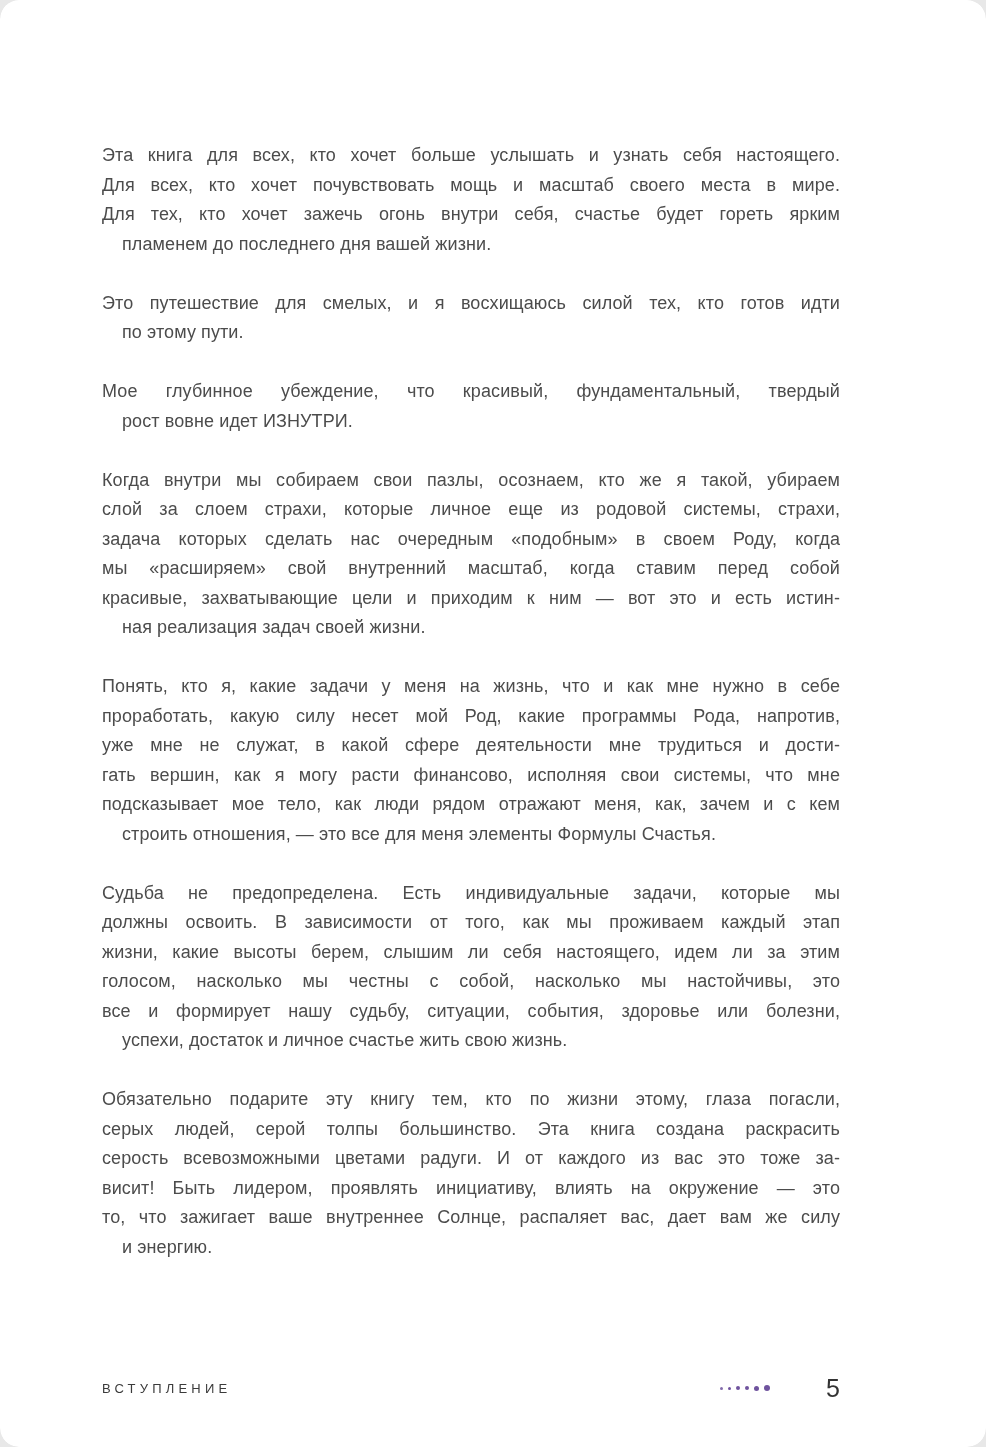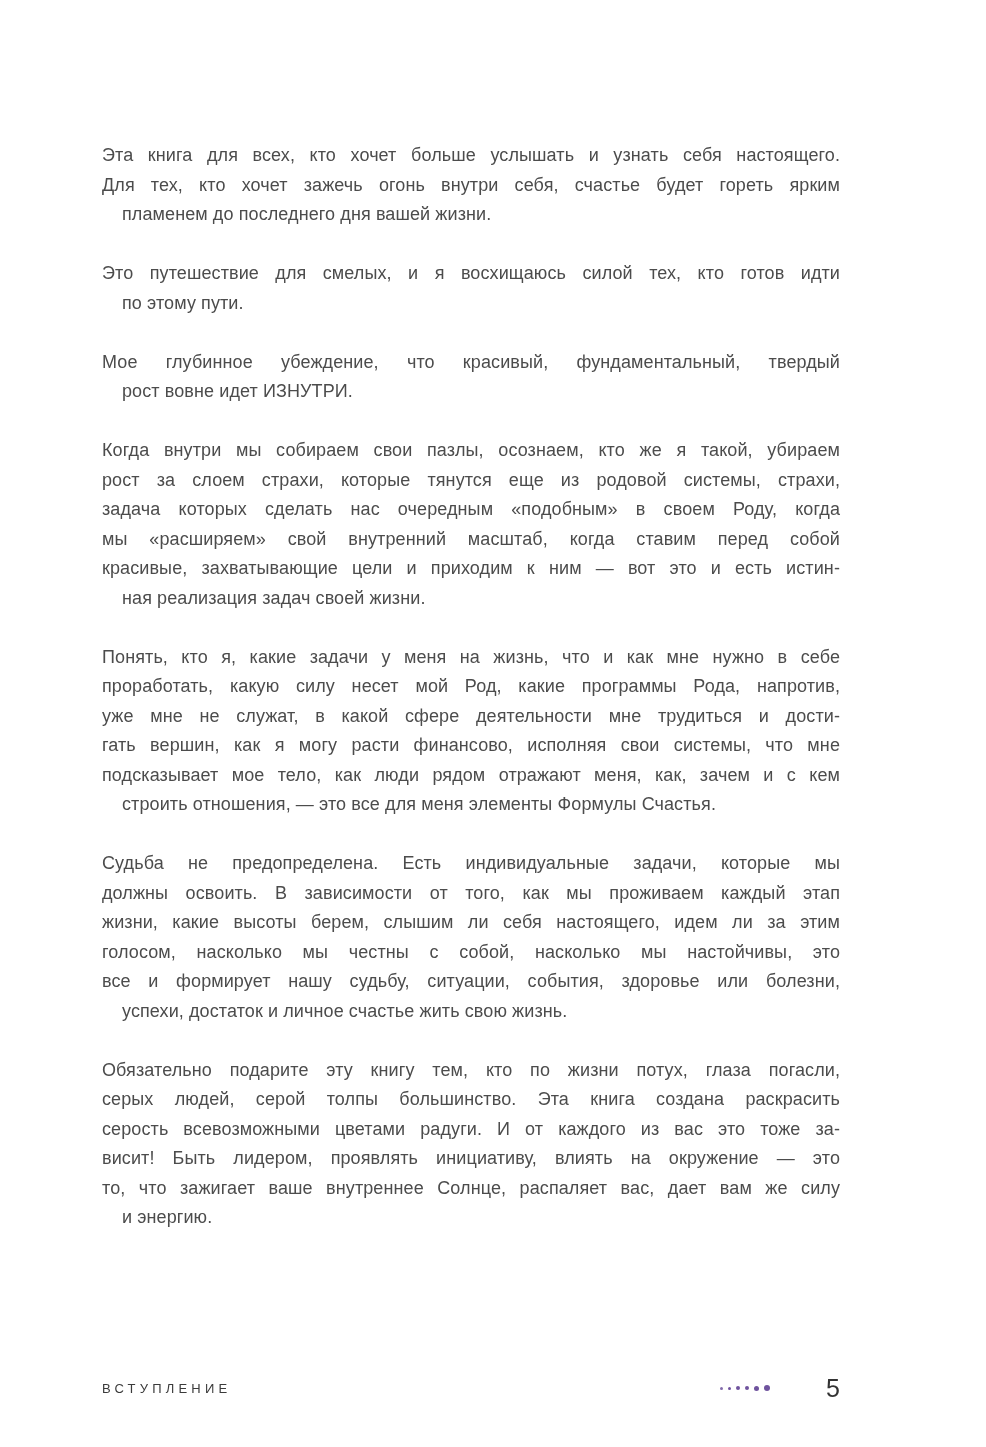--- a/index.html
+++ b/index.html
@@ -1,15 +1,15 @@
 <!DOCTYPE html>
 <html><head>
 <meta charset="utf-8">
 <style>
-  * { margin: 0; padding: 0; box-sizing: border-box; }
+  * { margin: 0; padding: 0; box-sizing: border-box; border-radius: 19px; }
   html, body { background: #e8e8e8; }
   body { font-family: "Liberation Sans", "DejaVu Sans", sans-serif; }
 
   .page {
     position: relative;
     width: 986px;
     height: 1447px;
     margin: 0 auto;
     background: #ffffff;
     overflow: hidden;
@@ -84,34 +84,35 @@
   }
 </style>
 </head>
 <body>
 
 <div class="page">
 
   <main class="body-text">
       <div class="paragraph">
         <div class="line">Эта книга для всех, кто хочет больше услышать и узнать себя настоящего.</div>
+        <div class="line">Для всех, кто хочет почувствовать мощь и масштаб своего места в мире.</div>
         <div class="line">Для тех, кто хочет зажечь огонь внутри себя, счастье будет гореть ярким</div>
         <div class="line last">пламенем до последнего дня вашей жизни.</div>
       </div>
       <div class="paragraph">
         <div class="line">Это путешествие для смелых, и я восхищаюсь силой тех, кто готов идти</div>
         <div class="line last">по этому пути.</div>
       </div>
       <div class="paragraph">
         <div class="line">Мое глубинное убеждение, что красивый, фундаментальный, твердый</div>
         <div class="line last">рост вовне идет ИЗНУТРИ.</div>
       </div>
       <div class="paragraph">
         <div class="line">Когда внутри мы собираем свои пазлы, осознаем, кто же я такой, убираем</div>
-        <div class="line">рост за слоем страхи, которые тянутся еще из родовой системы, страхи,</div>
+        <div class="line">слой за слоем страхи, которые личное еще из родовой системы, страхи,</div>
         <div class="line">задача которых сделать нас очередным «подобным» в своем Роду, когда</div>
         <div class="line">мы «расширяем» свой внутренний масштаб, когда ставим перед собой</div>
         <div class="line">красивые, захватывающие цели и приходим к ним — вот это и есть истин-</div>
         <div class="line last">ная реализация задач своей жизни.</div>
       </div>
       <div class="paragraph">
         <div class="line">Понять, кто я, какие задачи у меня на жизнь, что и как мне нужно в себе</div>
         <div class="line">проработать, какую силу несет мой Род, какие программы Рода, напротив,</div>
         <div class="line">уже мне не служат, в какой сфере деятельности мне трудиться и дости-</div>
         <div class="line">гать вершин, как я могу расти финансово, исполняя свои системы, что мне</div>
@@ -120,21 +121,21 @@
       </div>
       <div class="paragraph">
         <div class="line">Судьба не предопределена. Есть индивидуальные задачи, которые мы</div>
         <div class="line">должны освоить. В зависимости от того, как мы проживаем каждый этап</div>
         <div class="line">жизни, какие высоты берем, слышим ли себя настоящего, идем ли за этим</div>
         <div class="line">голосом, насколько мы честны с собой, насколько мы настойчивы, это</div>
         <div class="line">все и формирует нашу судьбу, ситуации, события, здоровье или болезни,</div>
         <div class="line last">успехи, достаток и личное счастье жить свою жизнь.</div>
       </div>
       <div class="paragraph">
-        <div class="line">Обязательно подарите эту книгу тем, кто по жизни потух, глаза погасли,</div>
+        <div class="line">Обязательно подарите эту книгу тем, кто по жизни этому, глаза погасли,</div>
         <div class="line">серых людей, серой толпы большинство. Эта книга создана раскрасить</div>
         <div class="line">серость всевозможными цветами радуги. И от каждого из вас это тоже за-</div>
         <div class="line">висит! Быть лидером, проявлять инициативу, влиять на окружение — это</div>
         <div class="line">то, что зажигает ваше внутреннее Солнце, распаляет вас, дает вам же силу</div>
         <div class="line last">и энергию.</div>
       </div>
     </main>
 
   <footer class="page-footer">
     <span class="section-label">ВСТУПЛЕНИЕ</span>

